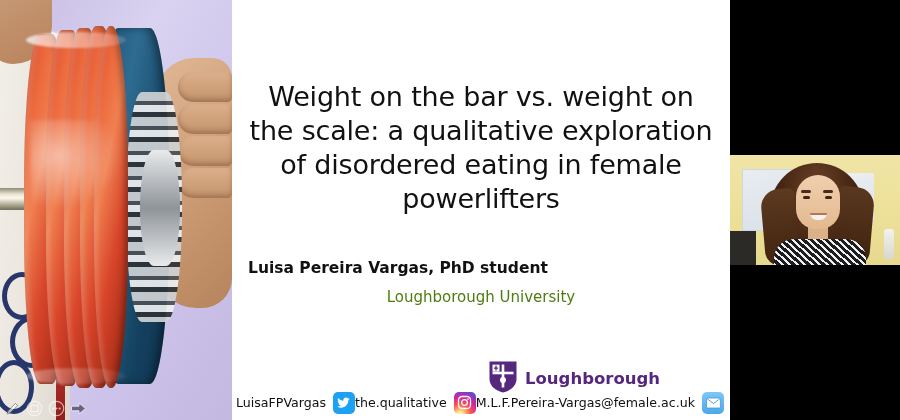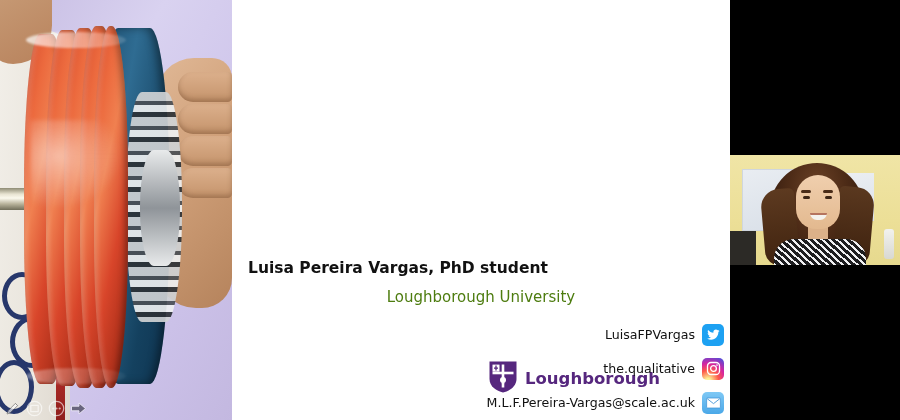--- a/index.html
+++ b/index.html
@@ -193,22 +193,22 @@
     color: #56277e;
     font-size: 16.5px;
     line-height: 18px;
     font-weight: 700;
     white-space: pre-line;
   }
 
   
   #contacts {
     position: absolute; right: 6px; bottom: 6px;
-    display: flex; flex-direction: column;
-    align-items: flex-end; gap: 11px;
+    display: flex; flex-direction: row;
+    align-items: flex-end; gap: 0;
   }
   .contact-row {
     display: flex; align-items: center; gap: 7px;
     height: 23px;
   }
   .contact-text {
     font-family: "DejaVu Sans", sans-serif;
     font-size: 12.6px;
     color: #111111;
     white-space: nowrap;
@@ -386,20 +386,21 @@
       <div class="pc-btn">
         <svg width="17" height="17" viewBox="0 0 17 17">
           <path d="M1.5 6.2 H9 V3 L15.5 8.5 L9 14 V10.8 H1.5 Z" fill="#2b2b3d" stroke="#fff" stroke-width="0.9"></path>
         </svg>
       </div>
     </div>
   </div>
 
   <div id="slide">
 
+    <div id="slide-title">Weight on the bar vs. weight on the scale: a qualitative exploration of disordered eating in female powerlifters</div>
 
     <div id="presenter-name">Luisa Pereira Vargas, PhD student</div>
 
     <div id="affiliation">Loughborough University</div>
 
     <div id="uni-logo">
       <span class="crest">
         <svg width="30" height="34" viewBox="0 0 30 34">
           <path d="M1.5 1.5 H28.5 V19 C28.5 26.5 21.5 31 15 32.5
                    C8.5 31 1.5 26.5 1.5 19 Z" fill="#56277e"></path>
@@ -434,21 +435,21 @@
         <span class="social-icon ic-instagram">
           <svg width="15" height="15" viewBox="0 0 24 24">
             <rect x="2.4" y="2.4" width="19.2" height="19.2" rx="5.6" fill="none" stroke="#ffffff" stroke-width="2.1"></rect>
             <circle cx="12" cy="12" r="4.6" fill="none" stroke="#ffffff" stroke-width="2.1"></circle>
             <circle cx="17.6" cy="6.4" r="1.35" fill="#ffffff"></circle>
           </svg>
         </span>
       </div>
 
       <div class="contact-row">
-        <span class="contact-text">M.L.F.Pereira-Vargas@scale.ac.uk</span>
+        <span class="contact-text">M.L.F.Pereira-Vargas@female.ac.uk</span>
         <span class="social-icon ic-email">
           <svg width="15" height="12" viewBox="0 0 24 18">
             <rect x="1" y="1" width="22" height="16" rx="1.4" fill="#ffffff" stroke="#3f93d6" stroke-width="1.2"></rect>
             <path d="M1.8 2 L12 10 L22.2 2" fill="none" stroke="#3f93d6" stroke-width="1.4"></path>
           </svg>
         </span>
       </div>
 
     </div>
   </div>

